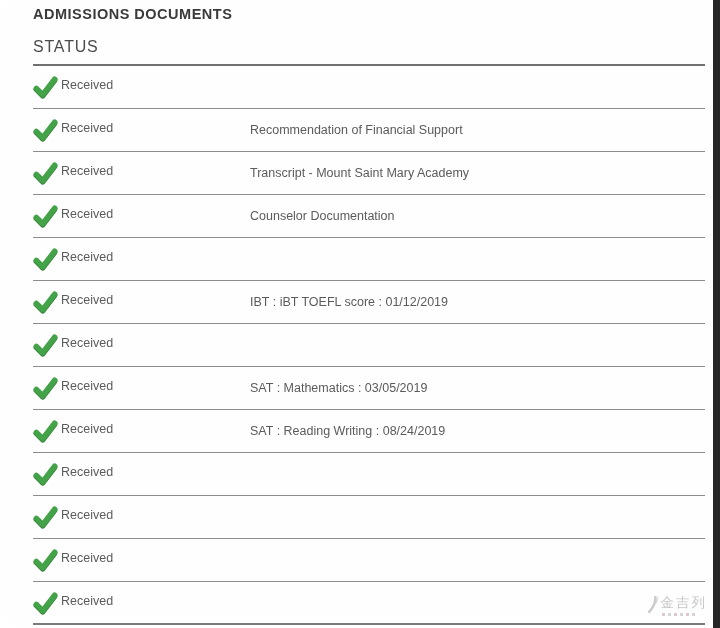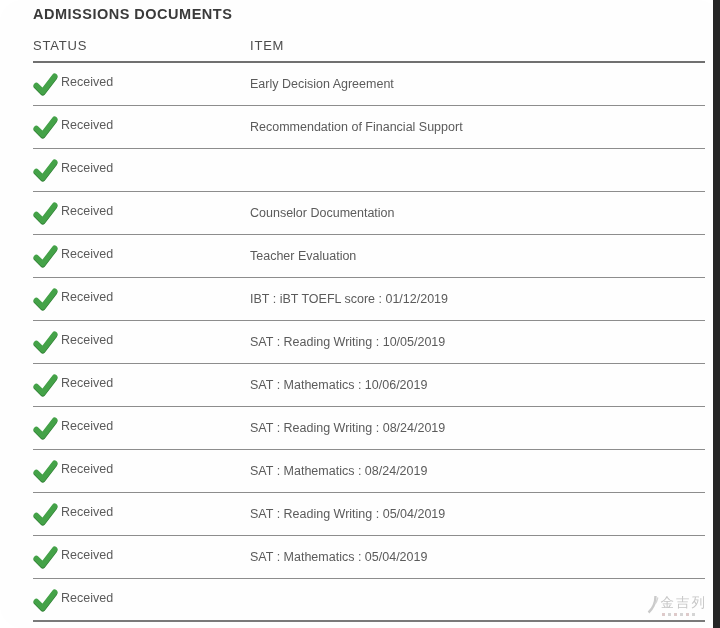--- a/index.html
+++ b/index.html
@@ -30,21 +30,21 @@
     letter-spacing: 0.5px;
     color: #3a3a3a;
   }
   .thead {
     display: flex;
     margin: 0 15px 0 33px;
     padding: 16px 0 8px 0;
     border-bottom: 2px solid #707070;
   }
   .thead .col {
-    font-size: 13px;
+    font-size: 16px;
     letter-spacing: 0.8px;
     color: #4c4c4c;
   }
   .thead .col-status { width: 217px; }
   .thead .col-item { flex: 1; }
   .rows { margin: 0 15px 0 33px; }
   .row {
     display: flex;
     align-items: center;
     height: 43px;
@@ -92,141 +92,135 @@
 </style>
 </head>
 <body>
 
 <div class="page">
 
   <h1 class="page-title">ADMISSIONS DOCUMENTS</h1>
 
   <div class="thead">
     <span class="col col-status">STATUS</span>
-    <span class="col col-item">ITEM</span>
   </div>
 
   <div class="rows" id="rows">
   <div class="row">
     <div class="status-cell">
       <svg class="check" viewBox="0 0 27 24" aria-hidden="true">
         <path d="M3.5 13.5 L10.5 20.5 L23.5 3.5" fill="none" stroke="currentColor" stroke-width="6" stroke-linecap="round" stroke-linejoin="round"></path>
       </svg>
       <span class="status-text">Received</span>
     </div>
-    <div class="item-cell">Early Decision Agreement</div>
   </div>
 
   <div class="row">
     <div class="status-cell">
       <svg class="check" viewBox="0 0 27 24" aria-hidden="true">
         <path d="M3.5 13.5 L10.5 20.5 L23.5 3.5" fill="none" stroke="currentColor" stroke-width="6" stroke-linecap="round" stroke-linejoin="round"></path>
       </svg>
       <span class="status-text">Received</span>
     </div>
     <div class="item-cell">Recommendation of Financial Support</div>
   </div>
 
   <div class="row">
     <div class="status-cell">
       <svg class="check" viewBox="0 0 27 24" aria-hidden="true">
         <path d="M3.5 13.5 L10.5 20.5 L23.5 3.5" fill="none" stroke="currentColor" stroke-width="6" stroke-linecap="round" stroke-linejoin="round"></path>
       </svg>
       <span class="status-text">Received</span>
     </div>
+    <div class="item-cell">Transcript - Mount Saint Mary Academy</div>
   </div>
 
   <div class="row">
     <div class="status-cell">
       <svg class="check" viewBox="0 0 27 24" aria-hidden="true">
         <path d="M3.5 13.5 L10.5 20.5 L23.5 3.5" fill="none" stroke="currentColor" stroke-width="6" stroke-linecap="round" stroke-linejoin="round"></path>
       </svg>
       <span class="status-text">Received</span>
     </div>
     <div class="item-cell">Counselor Documentation</div>
   </div>
 
   <div class="row">
     <div class="status-cell">
       <svg class="check" viewBox="0 0 27 24" aria-hidden="true">
         <path d="M3.5 13.5 L10.5 20.5 L23.5 3.5" fill="none" stroke="currentColor" stroke-width="6" stroke-linecap="round" stroke-linejoin="round"></path>
       </svg>
       <span class="status-text">Received</span>
     </div>
-    <div class="item-cell">Teacher Evaluation</div>
   </div>
 
   <div class="row">
     <div class="status-cell">
       <svg class="check" viewBox="0 0 27 24" aria-hidden="true">
         <path d="M3.5 13.5 L10.5 20.5 L23.5 3.5" fill="none" stroke="currentColor" stroke-width="6" stroke-linecap="round" stroke-linejoin="round"></path>
       </svg>
       <span class="status-text">Received</span>
     </div>
     <div class="item-cell">IBT : iBT TOEFL score : 01/12/2019</div>
   </div>
 
   <div class="row">
     <div class="status-cell">
       <svg class="check" viewBox="0 0 27 24" aria-hidden="true">
         <path d="M3.5 13.5 L10.5 20.5 L23.5 3.5" fill="none" stroke="currentColor" stroke-width="6" stroke-linecap="round" stroke-linejoin="round"></path>
       </svg>
       <span class="status-text">Received</span>
     </div>
-    <div class="item-cell">SAT : Reading Writing : 10/05/2019</div>
-  </div>
-
-  <div class="row">
-    <div class="status-cell">
-      <svg class="check" viewBox="0 0 27 24" aria-hidden="true">
-        <path d="M3.5 13.5 L10.5 20.5 L23.5 3.5" fill="none" stroke="currentColor" stroke-width="6" stroke-linecap="round" stroke-linejoin="round"></path>
-      </svg>
-      <span class="status-text">Received</span>
-    </div>
-    <div class="item-cell">SAT : Mathematics : 10/06/2019</div>
+  </div>
+
+  <div class="row">
+    <div class="status-cell">
+      <svg class="check" viewBox="0 0 27 24" aria-hidden="true">
+        <path d="M3.5 13.5 L10.5 20.5 L23.5 3.5" fill="none" stroke="currentColor" stroke-width="6" stroke-linecap="round" stroke-linejoin="round"></path>
+      </svg>
+      <span class="status-text">Received</span>
+    </div>
+    <div class="item-cell">SAT : Mathematics : 03/05/2019</div>
   </div>
 
   <div class="row">
     <div class="status-cell">
       <svg class="check" viewBox="0 0 27 24" aria-hidden="true">
         <path d="M3.5 13.5 L10.5 20.5 L23.5 3.5" fill="none" stroke="currentColor" stroke-width="6" stroke-linecap="round" stroke-linejoin="round"></path>
       </svg>
       <span class="status-text">Received</span>
     </div>
     <div class="item-cell">SAT : Reading Writing : 08/24/2019</div>
   </div>
 
   <div class="row">
     <div class="status-cell">
       <svg class="check" viewBox="0 0 27 24" aria-hidden="true">
         <path d="M3.5 13.5 L10.5 20.5 L23.5 3.5" fill="none" stroke="currentColor" stroke-width="6" stroke-linecap="round" stroke-linejoin="round"></path>
       </svg>
       <span class="status-text">Received</span>
     </div>
-    <div class="item-cell">SAT : Mathematics : 08/24/2019</div>
-  </div>
-
-  <div class="row">
-    <div class="status-cell">
-      <svg class="check" viewBox="0 0 27 24" aria-hidden="true">
-        <path d="M3.5 13.5 L10.5 20.5 L23.5 3.5" fill="none" stroke="currentColor" stroke-width="6" stroke-linecap="round" stroke-linejoin="round"></path>
-      </svg>
-      <span class="status-text">Received</span>
-    </div>
-    <div class="item-cell">SAT : Reading Writing : 05/04/2019</div>
-  </div>
-
-  <div class="row">
-    <div class="status-cell">
-      <svg class="check" viewBox="0 0 27 24" aria-hidden="true">
-        <path d="M3.5 13.5 L10.5 20.5 L23.5 3.5" fill="none" stroke="currentColor" stroke-width="6" stroke-linecap="round" stroke-linejoin="round"></path>
-      </svg>
-      <span class="status-text">Received</span>
-    </div>
-    <div class="item-cell">SAT : Mathematics : 05/04/2019</div>
+  </div>
+
+  <div class="row">
+    <div class="status-cell">
+      <svg class="check" viewBox="0 0 27 24" aria-hidden="true">
+        <path d="M3.5 13.5 L10.5 20.5 L23.5 3.5" fill="none" stroke="currentColor" stroke-width="6" stroke-linecap="round" stroke-linejoin="round"></path>
+      </svg>
+      <span class="status-text">Received</span>
+    </div>
+  </div>
+
+  <div class="row">
+    <div class="status-cell">
+      <svg class="check" viewBox="0 0 27 24" aria-hidden="true">
+        <path d="M3.5 13.5 L10.5 20.5 L23.5 3.5" fill="none" stroke="currentColor" stroke-width="6" stroke-linecap="round" stroke-linejoin="round"></path>
+      </svg>
+      <span class="status-text">Received</span>
+    </div>
   </div>
 
   <div class="row">
     <div class="status-cell">
       <svg class="check" viewBox="0 0 27 24" aria-hidden="true">
         <path d="M3.5 13.5 L10.5 20.5 L23.5 3.5" fill="none" stroke="currentColor" stroke-width="6" stroke-linecap="round" stroke-linejoin="round"></path>
       </svg>
       <span class="status-text">Received</span>
     </div>
   </div>

